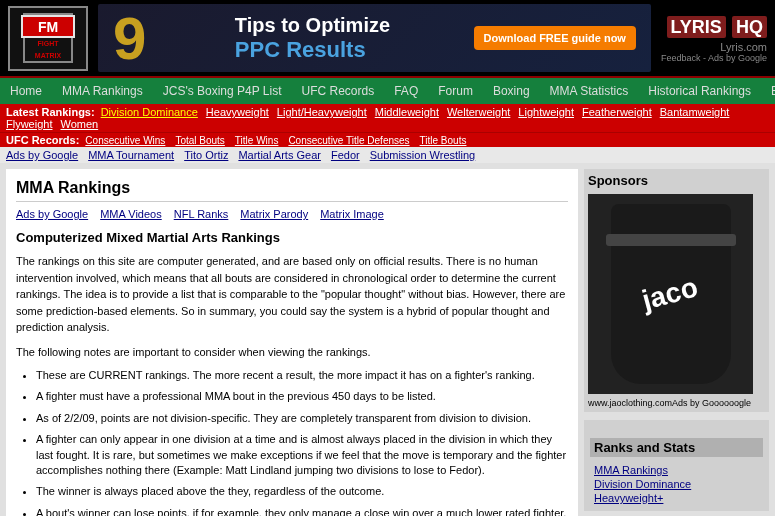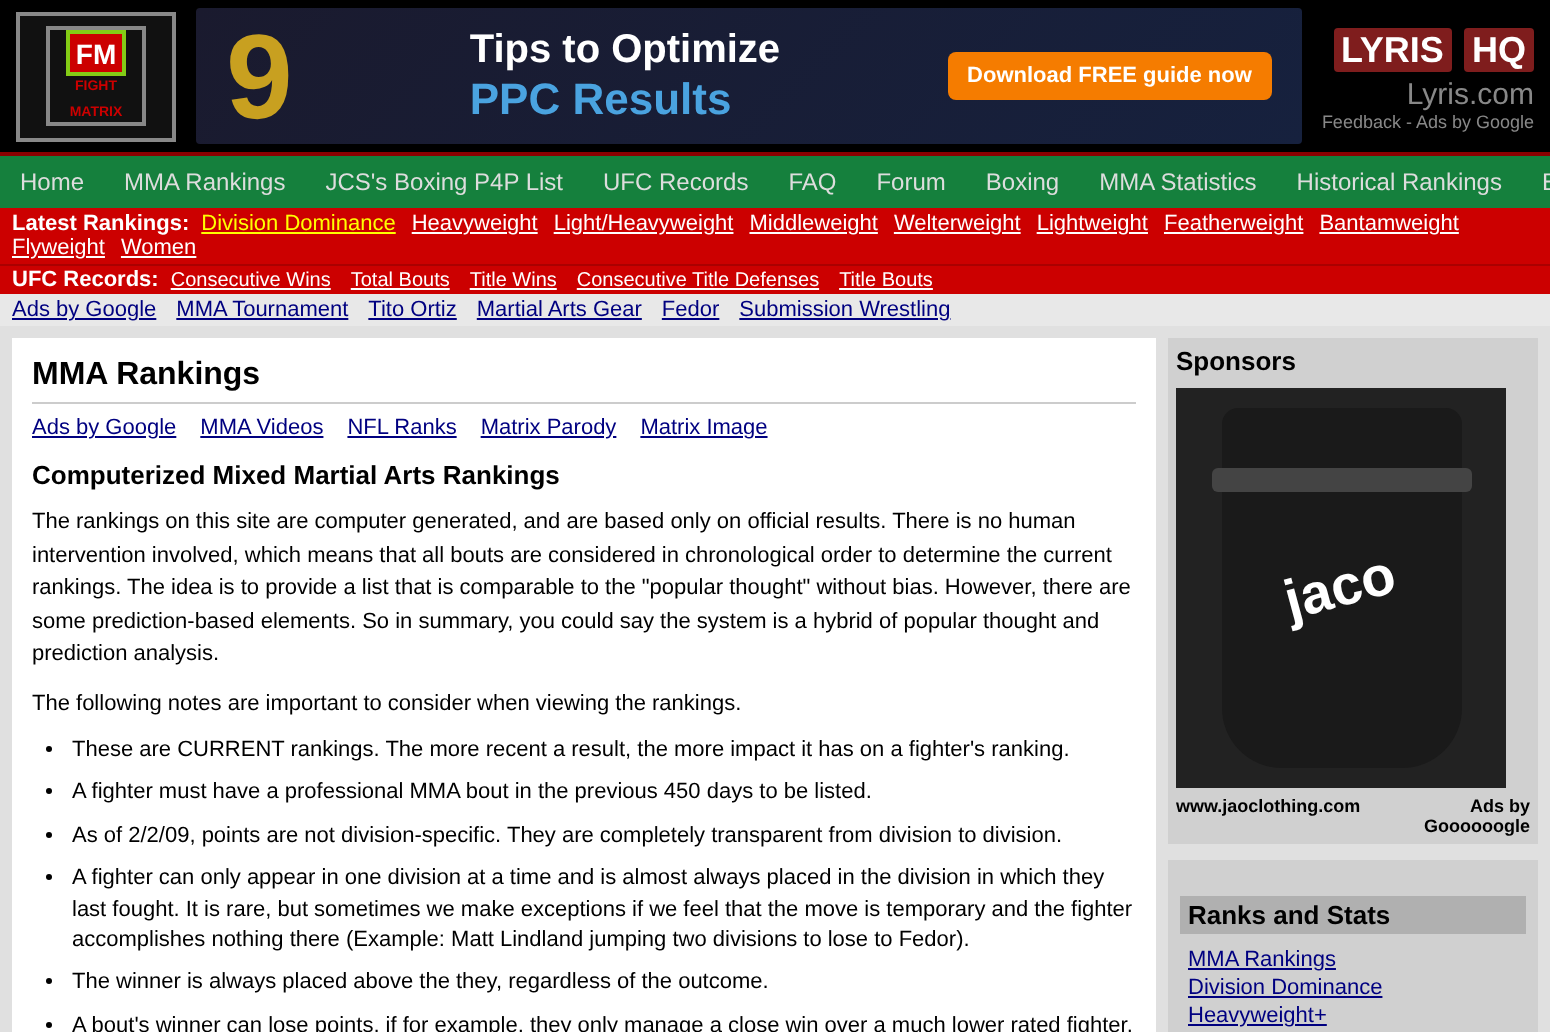--- a/index.html
+++ b/index.html
@@ -2,31 +2,31 @@
 <html><head>
   <meta charset="utf-8">
   <style>
     * { margin: 0; padding: 0; box-sizing: border-box; }
     body { font-family: Arial, sans-serif; font-size: 12px; background: #ccc; width: 775px; }
 
     
     #header { background: #000; display: flex; align-items: center; padding: 4px 8px; border-bottom: 2px solid #8b0000; }
     #logo-box { width: 80px; height: 65px; border: 2px solid #888; display: flex; align-items: center; justify-content: center; background: #111; flex-shrink: 0; }
     #logo-inner { width: 50px; height: 50px; border: 2px solid #888; display: flex; flex-direction: column; align-items: center; justify-content: center; }
-    #logo-icon { width: 30px; height: 30px; background: #cc0000; display: flex; align-items: center; justify-content: center; border: 2px solid #84cc16; }
+    #logo-icon { width: 54px; height: 30px; background: #cc0000; display: flex; align-items: center; justify-content: center; border: 2px solid #e5e5e5; }
     #logo-icon span { color: #fff; font-weight: bold; font-size: 14px; }
     #banner-ad { flex: 1; height: 68px; background: linear-gradient(135deg, #1a1a2e, #16213e); margin: 0 10px; display: flex; align-items: center; justify-content: space-between; padding: 5px 15px; border-radius: 2px; }
     #banner-nine { font-size: 60px; color: #c8a020; font-weight: bold; margin-right: 5px; }
     #banner-text { color: #fff; }
     #banner-text .tips { font-size: 20px; font-weight: bold; }
     #banner-text .ppc { font-size: 22px; font-weight: bold; color: #4aa3e0; }
     #banner-btn { background: #f57c00; color: #fff; padding: 6px 10px; border-radius: 4px; font-size: 11px; font-weight: bold; }
     #lyris-logo { color: #4aa3e0; font-size: 22px; font-weight: bold; }
     #lyris-logo span { background: #7f1d1d; color: #fff; padding: 1px 4px; border-radius: 2px; font-size: 18px; }
-    #lyris-url { color: #888; font-size: 15px; text-align: right; margin-top: 2px; }
+    #lyris-url { color: #888; font-size: 11px; text-align: right; margin-top: 2px; }
     #feedback { color: #888; font-size: 9px; text-align: right; }
 
     
     #nav-bar { background: #15803d; display: flex; padding: 0; }
     .nav-item { color: #ddd; padding: 6px 10px; font-size: 12px; cursor: pointer; white-space: nowrap; }
 
     
     #rankings-bar { background: #cc0000; display: flex; padding: 2px 6px; flex-wrap: wrap; }
     #rankings-label { color: #fff; font-weight: bold; font-size: 11px; margin-right: 6px; white-space: nowrap; }
     .ranking-link { color: #fff; font-size: 11px; margin-right: 8px; text-decoration: underline; cursor: pointer; white-space: nowrap; }
@@ -182,21 +182,21 @@
 
   <div id="sidebar">
     <div id="sponsors-box">
       <div id="sponsors-title">Sponsors</div>
       <div id="sponsor-img">
         <div class="shorts-visual">
           <div class="shorts-belt"></div>
           <div class="shorts-text">jaco</div>
         </div>
       </div>
-      <div style="display:flex;justify-content:flex-end;font-weight:bold;">
+      <div style="display:flex;justify-content:flex-start;">
         <div id="sponsor-url">www.jaoclothing.com</div>
         <div id="sponsor-ads">Ads by Goooooogle</div>
       </div>
     </div>
 
     <div id="ranks-box">
       <div id="ranks-title">Ranks and Stats</div>
     <a class="rank-link">MMA Rankings</a>
         <a class="rank-link">Division Dominance</a>
         <a class="rank-link">Heavyweight+</a>

